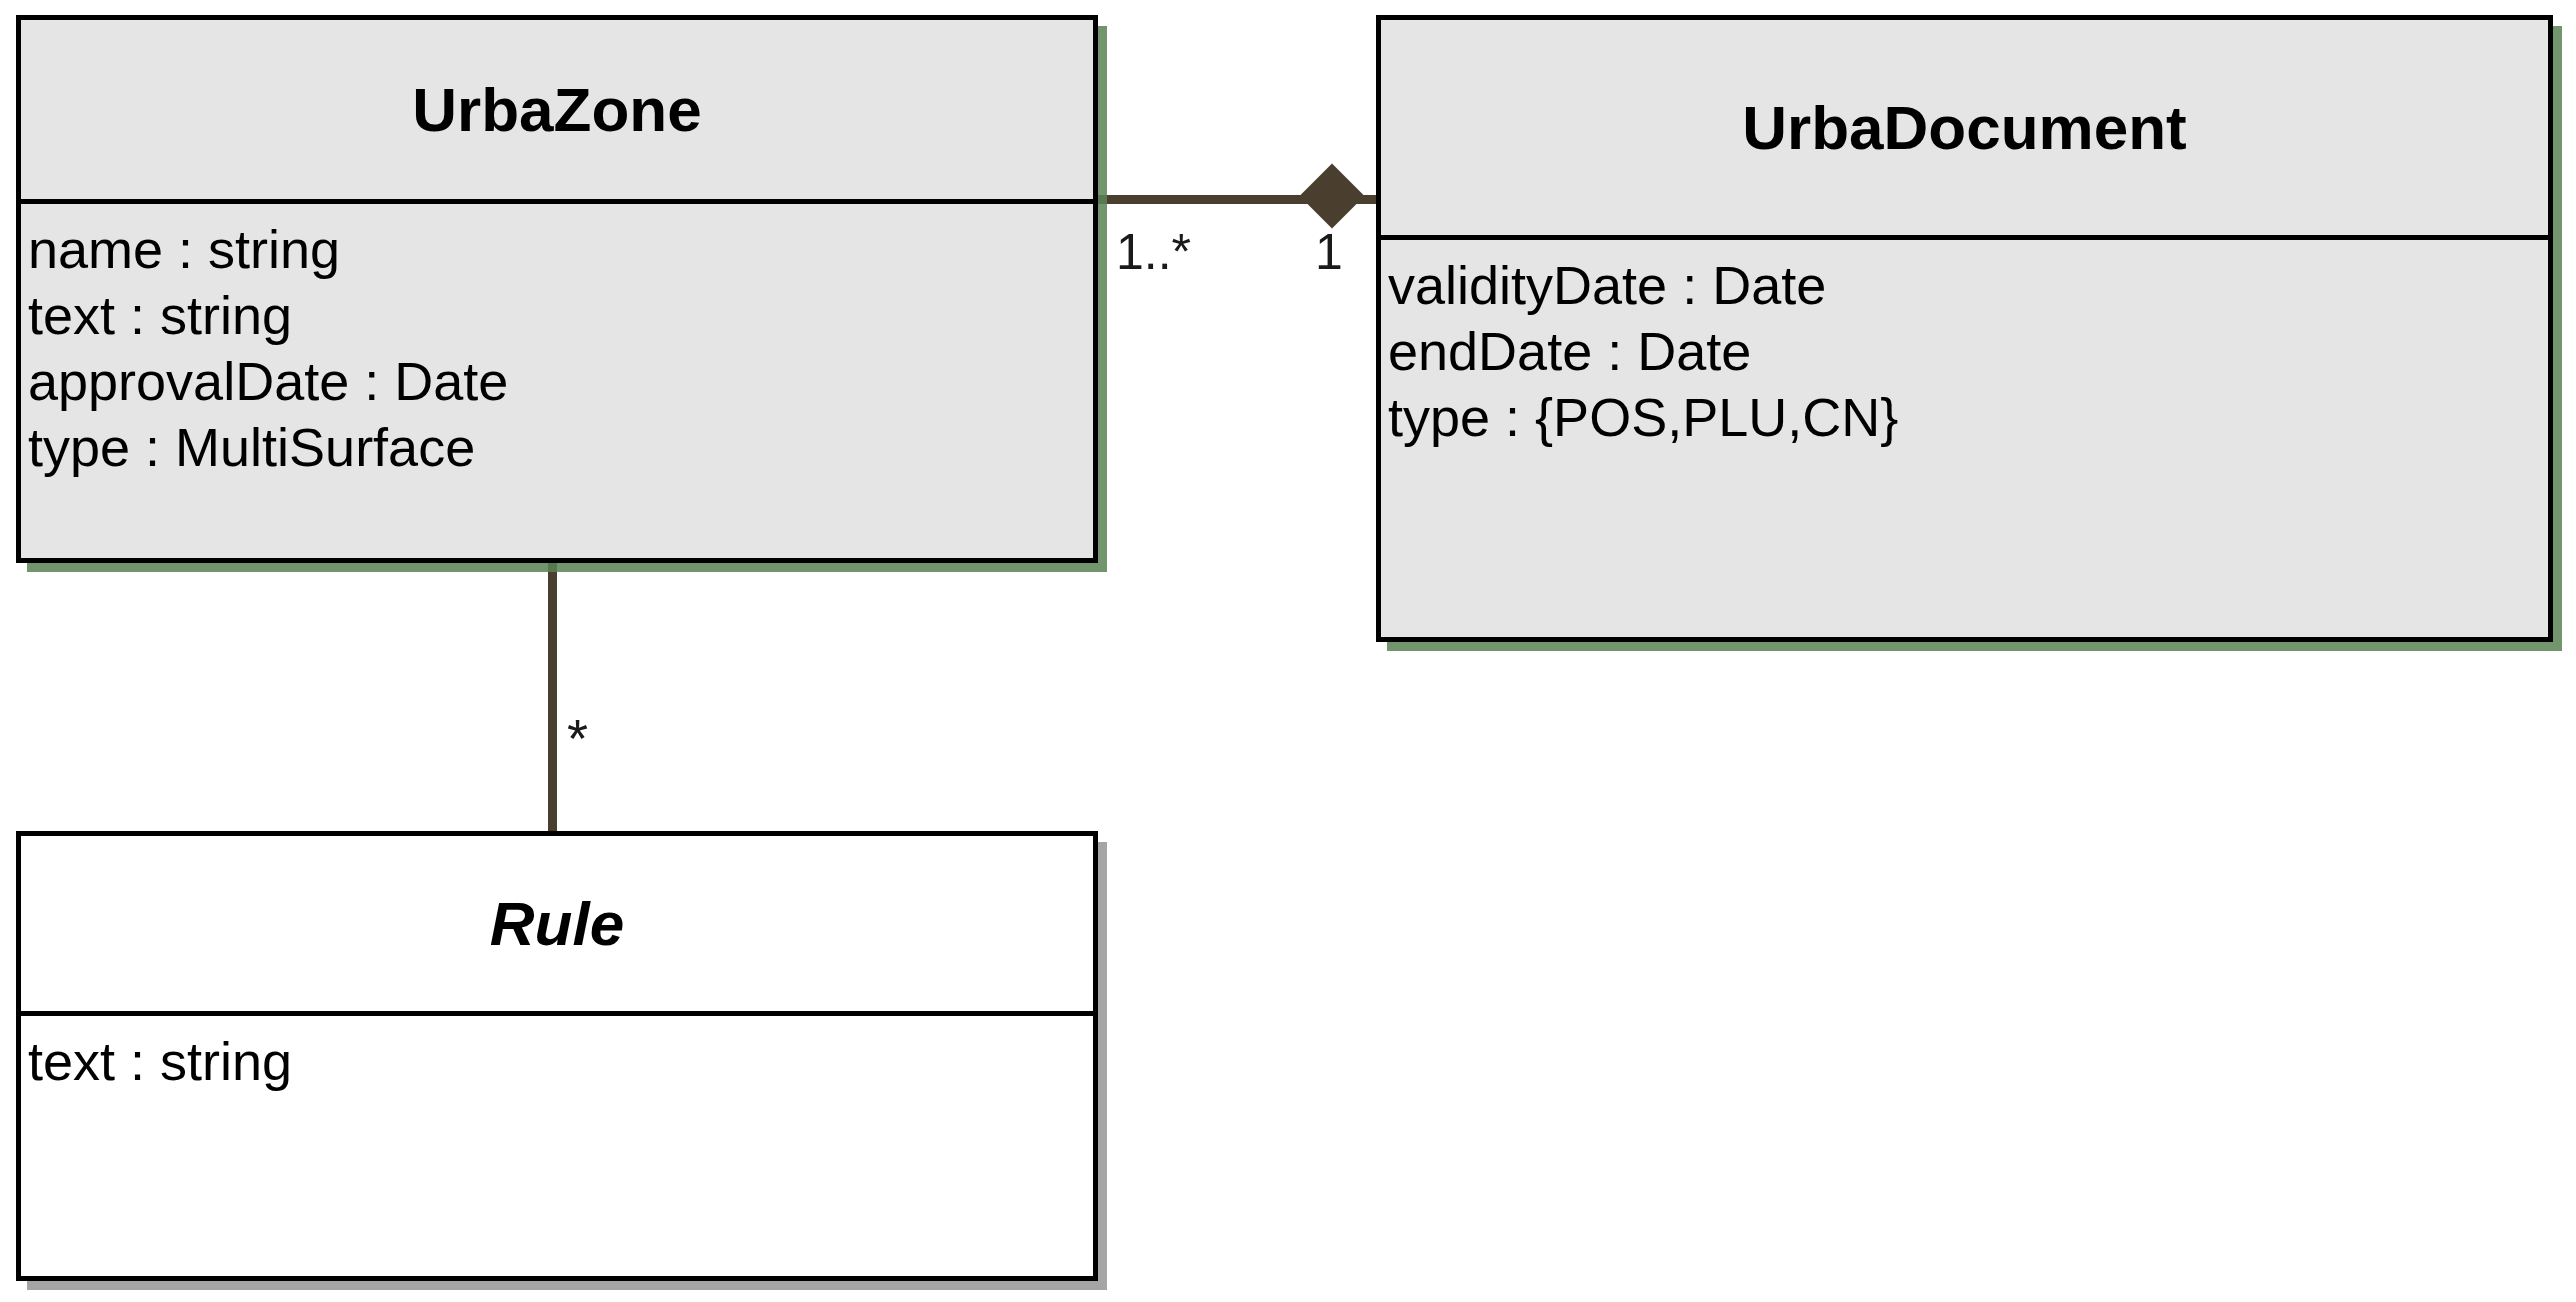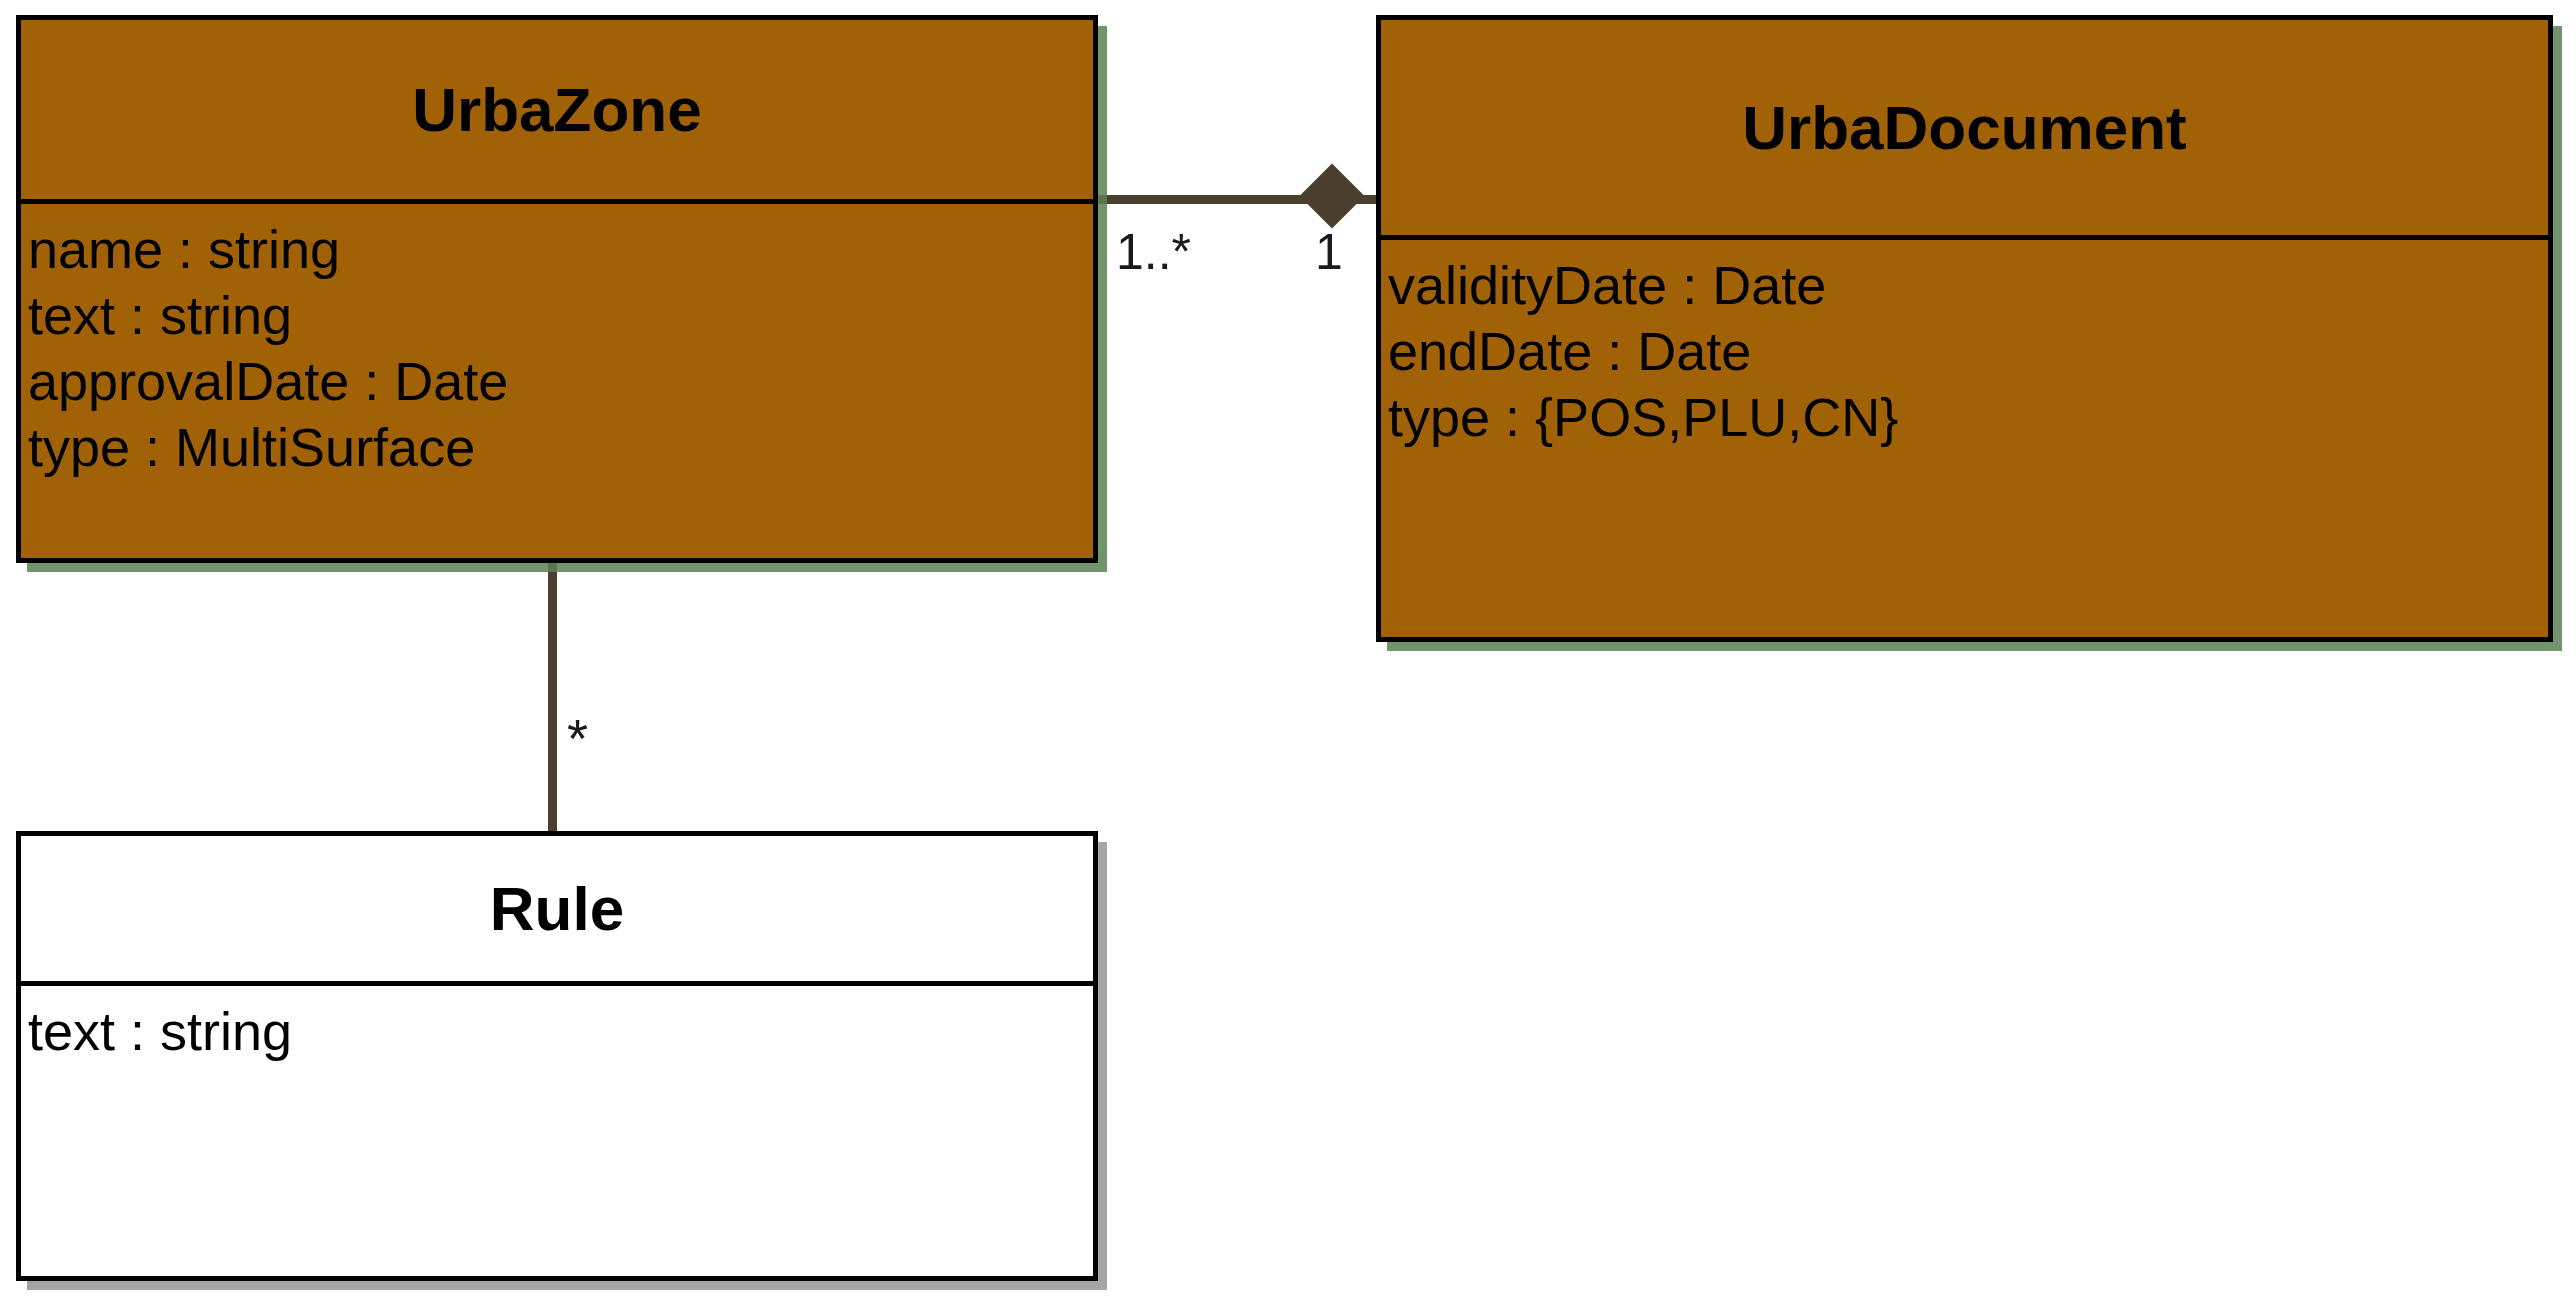--- a/index.html
+++ b/index.html
@@ -28,21 +28,21 @@
     display: flex;
     flex-direction: column;
   }
   .uml-class.shadow-green {
     box-shadow: 10px 10px 0 -1px rgba(90,130,85,0.85);
   }
   .uml-class.shadow-gray {
     box-shadow: 10px 10px 0 -1px rgba(160,160,160,0.95);
   }
   .uml-class.filled {
-    background: #a16207;
+    background: #e5e5e5;
   }
 
   .class-title-compartment {
     box-sizing: border-box;
     border-bottom: 5px solid #000000;
     display: flex;
     align-items: center;
     justify-content: center;
     flex: 0 0 auto;
   }
@@ -130,21 +130,21 @@
       <div class="class-title">UrbaDocument</div>
     </div>
     <div class="class-attrs-compartment">
       <div class="attr-line">validityDate : Date</div>
       <div class="attr-line">endDate : Date</div>
       <div class="attr-line">type : {POS,PLU,CN}</div>
     </div>
   </div>
 
   <div class="uml-class shadow-gray" style="left:16px; top:831px; width:1082px; height:450px;">
-    <div class="class-title-compartment" style="height:150px;">
+    <div class="class-title-compartment" style="height:180px;font-style:italic;">
       <div class="class-title">Rule</div>
     </div>
     <div class="class-attrs-compartment">
       <div class="attr-line">text : string</div>
     </div>
   </div>
 
 </div>
 
 

